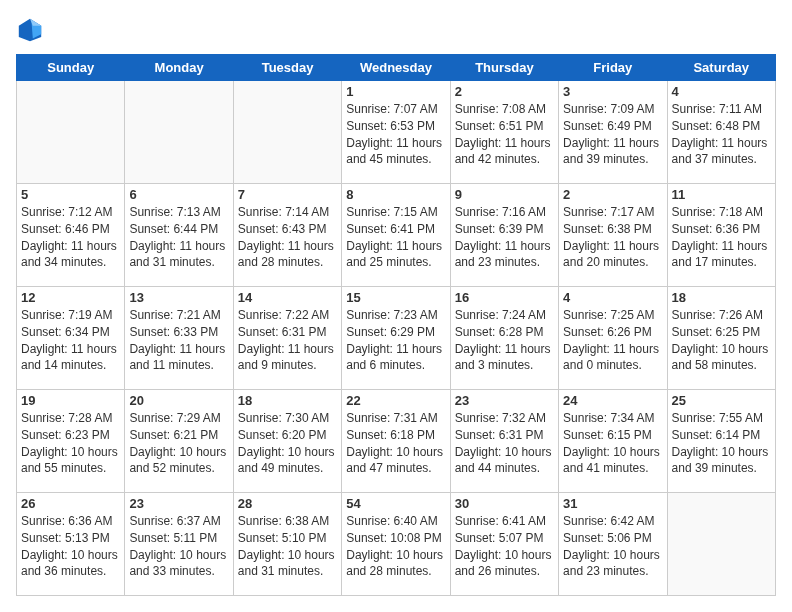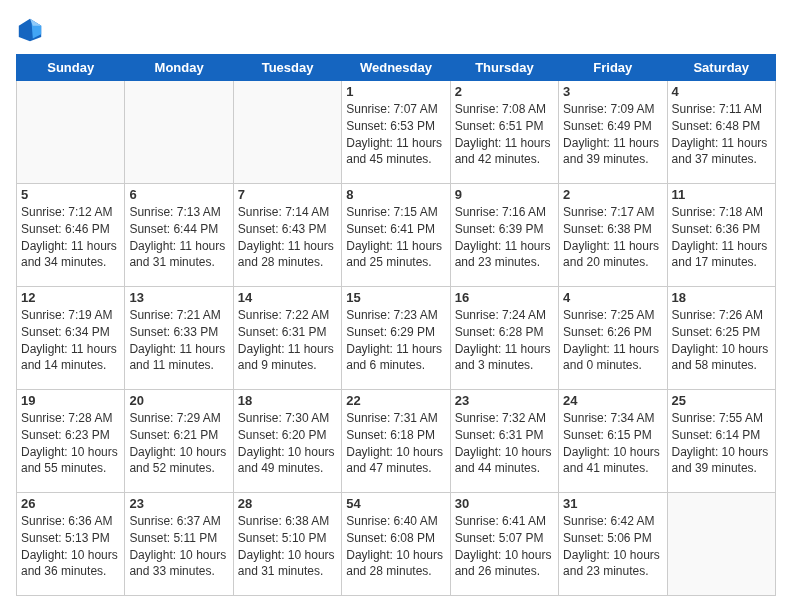--- a/index.html
+++ b/index.html
@@ -302,21 +302,21 @@
           </td>
           <td>
             <span class="day-number">28</span>
             <div class="day-info">Sunrise: 6:38 AM
 Sunset: 5:10 PM
 Daylight: 10 hours and 31 minutes.</div>
           </td>
           <td>
             <span class="day-number">54</span>
             <div class="day-info">Sunrise: 6:40 AM
-Sunset: 6:08 PM
+Sunset: 10:08 PM
 Daylight: 10 hours and 28 minutes.</div>
           </td>
           <td>
             <span class="day-number">30</span>
             <div class="day-info">Sunrise: 6:41 AM
 Sunset: 5:07 PM
 Daylight: 10 hours and 26 minutes.</div>
           </td>
           <td>
             <span class="day-number">31</span>

